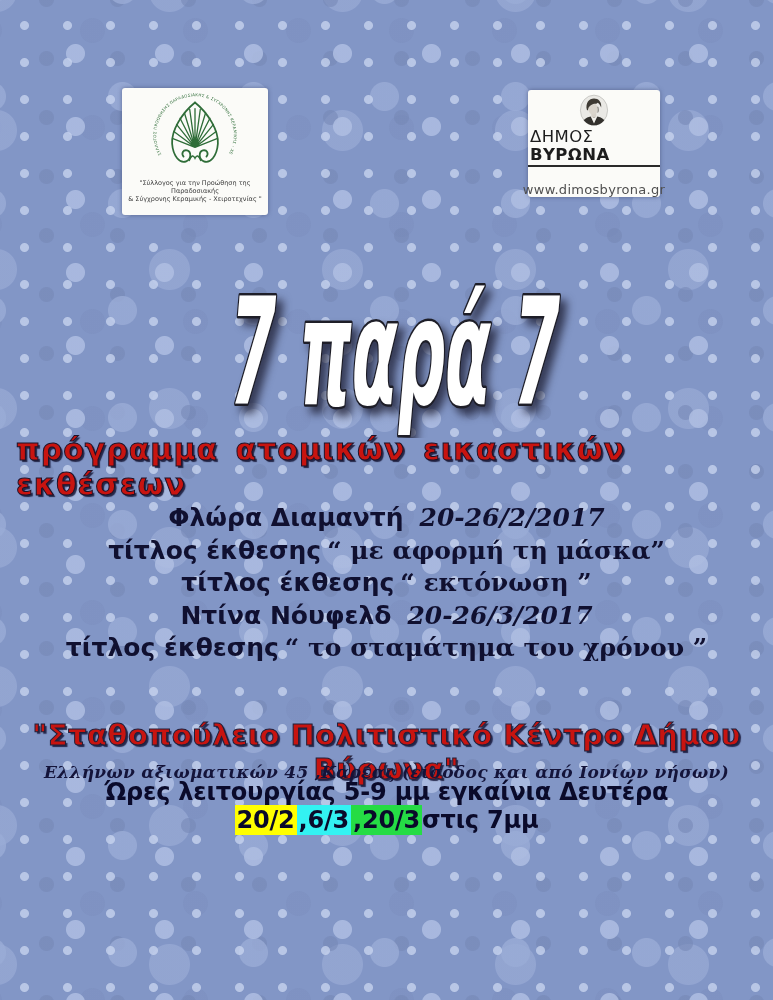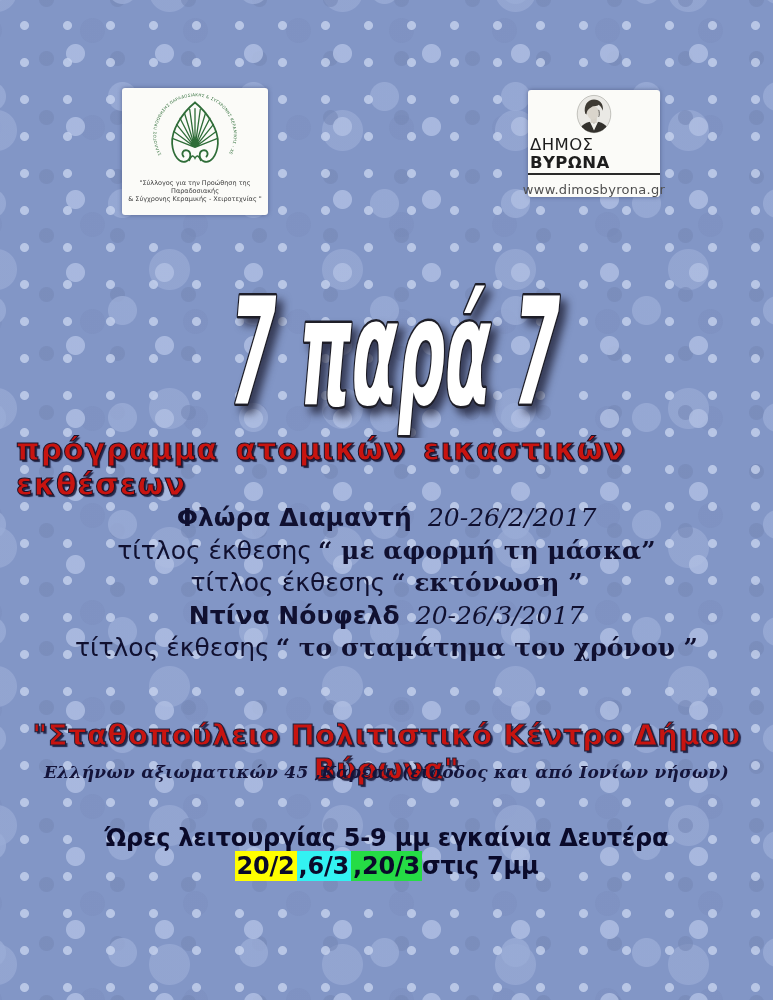--- a/index.html
+++ b/index.html
@@ -30,21 +30,21 @@
   
   .logo-box{position:absolute;background:#fbfbf8;border-radius:3px;
     box-shadow:0 0 4px rgba(50,60,100,.55);display:flex;flex-direction:column;
     align-items:center;box-sizing:border-box;}
   .logo-assoc{left:122px;top:88px;width:146px;height:127px;padding-top:3px;}
   .logo-muni{left:528px;top:90px;width:132px;height:107px;padding-top:4px;}
   .assoc-caption{font-size:6.5px;line-height:8px;color:#3d3d3d;text-align:center;width:138px;}
   .muni-title{font-size:16.5px;color:#1d1d1d;letter-spacing:.4px;line-height:18px;
     border-bottom:2px solid #2a2a2a;padding:0 2px 1px 2px;}
   .muni-title b{font-weight:bold;}
-  .muni-url{font-size:13px;color:#4f4f4f;letter-spacing:.3px;margin-top:7px;}
+  .muni-url{font-size:13px;color:#4f4f4f;letter-spacing:.3px;margin-top:15px;}
 
   
   .title-svg{position:absolute;left:0;top:266px;width:773px;height:172px;}
   .title-svg text{
     font-family:"DejaVu Sans","Liberation Sans",sans-serif;
     font-weight:bold;font-style:italic;
     fill:#ffffff;stroke:#1e1e28;stroke-width:5px;stroke-linejoin:round;
     filter:drop-shadow(6px 7px 4px rgba(25,25,45,.75));
   }
 
@@ -62,35 +62,35 @@
     color:var(--accent-red);
     -webkit-text-stroke:1px #20203a;
     text-shadow:2px 2px 1px rgba(20,20,55,.85);
   }
 
   
   .ex-list{position:absolute;left:0;top:502px;width:100%;text-align:center;
     font-size:25px;line-height:32.5px;color:var(--text-dark);}
   .ex-artist{font-weight:bold;}
   .ex-dates{font-family:"DejaVu Serif","Liberation Serif",serif;font-style:italic;
-    font-weight:400;margin-left:16px;}
-  .ex-label{font-weight:normal;}
+    font-weight:700;margin-left:16px;}
+  .ex-label{font-weight:bold;}
   .ex-title{font-family:"DejaVu Serif","Liberation Serif",serif;
     font-weight:bold;margin-left:6px;}
 
   
   .address{
     position:absolute;left:0;top:762px;width:100%;text-align:center;
     font-family:"DejaVu Serif","Liberation Serif",serif;font-style:italic;font-weight:600;
     font-size:17px;color:#14143a;letter-spacing:.3px;
   }
 
   
   .hours{
-    position:absolute;left:0;top:824px;width:100%;text-align:center;
+    position:absolute;left:0;top:778px;width:100%;text-align:center;
     font-size:24px;font-weight:bold;color:#0a0a2a;letter-spacing:-.2px;
   }
   .hl{padding:1px 2px;}
   .hl-y{background:var(--highlight-yellow);}
   .hl-c{background:var(--highlight-cyan);}
   .hl-g{background:var(--highlight-green);}
 </style>
 </head>
 <body>
 

